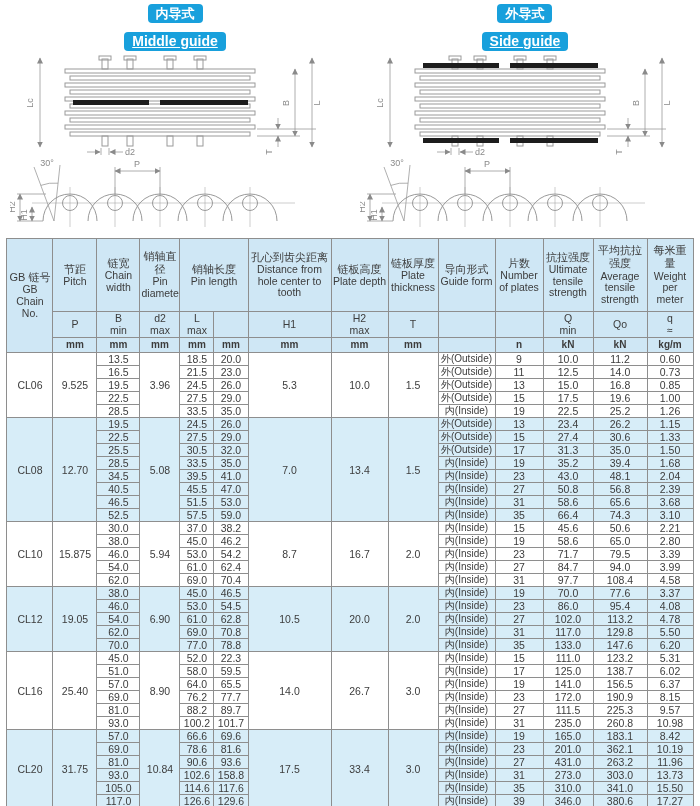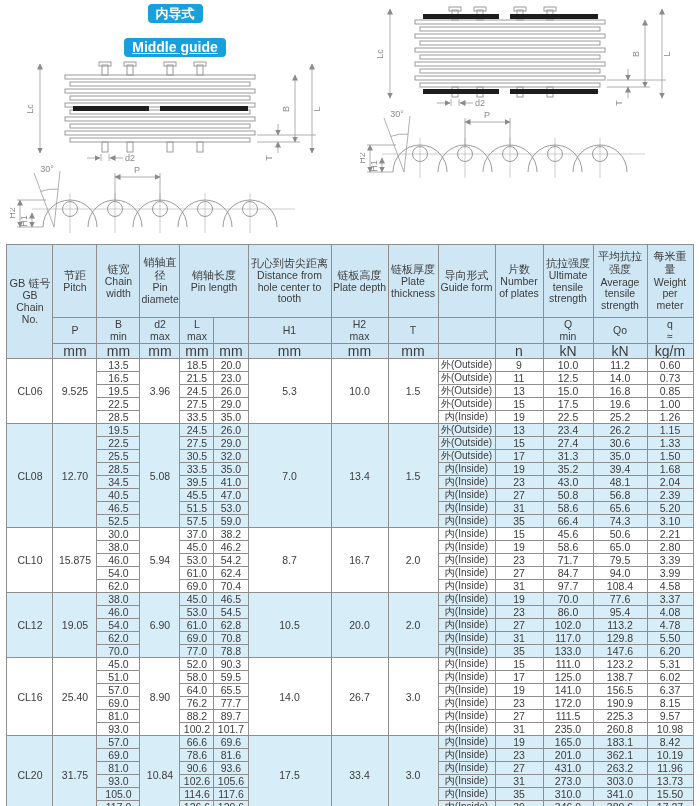--- a/index.html
+++ b/index.html
@@ -3,21 +3,21 @@
 <meta charset="utf-8">
 <style>
   html, body { margin:0; padding:0; }
   body {
     width:700px; height:806px; background:#ffffff;
     font-family:"Liberation Sans", sans-serif; color:#3c3c3c;
     overflow:hidden;
   }
   .top { display:flex; padding-top:4px; }
   .dcol { width:50%; display:flex; flex-direction:column; align-items:center; }
-  .badges { display:flex; flex-direction:column; align-items:center; gap:15px; margin-bottom:2px; }
+  .badges { display:flex; flex-direction:column; align-items:center; gap:9px; margin-bottom:2px; }
   .badge {
     background:var(--badge,#18a0dc); color:#fff; font-weight:bold;
     border-radius:4px; padding:1px 8px; font-size:13px; line-height:17px;
   }
   .badge.en { font-size:14px;text-decoration:underline; }
   svg { display:block; }
   .art { stroke:var(--line,#9a9a9a); }
   .dimtext text {
     font-family:"Liberation Sans", sans-serif; font-size:9px;
     fill:#8a8a8a; text-anchor:middle;
@@ -29,21 +29,21 @@
   th, td {
     border:1px solid var(--bord,#8e8e8e); text-align:center;
     vertical-align:middle; padding:0; overflow:hidden;
   }
   thead th { background:var(--hdr,#cfe7f5); font-weight:normal; }
   .h1row th { height:70px; padding:1px; }
   .h1row .cn { display:block; font-size:11px; line-height:1.2; }
   .h1row .en { display:block; font-size:10.5px; line-height:1.12; }
   .h2row th { height:25px; font-size:10.5px; line-height:1.1; }
   .h2row .sym, .h2row .sym2 { display:block; }
-  .h3row th { height:14px; font-size:14px; line-height:14px; }
+  .h3row th { height:14px; font-size:10px; line-height:14px;font-weight:bold; }
   tbody tr { height:13px; }
   tbody td { font-size:10.5px; line-height:12px; }
   tbody td.guide { font-size:10px;margin-top:20px; }
   tr.alt td { background:var(--alt,#d7edf8); }
 </style>
 </head>
 <body>
 
 <svg width="0" height="0" style="position:absolute">
   <defs>
@@ -146,20 +146,24 @@
       <g class="dimtext">
         <text x="37" y="9">30°</text>
         <text x="127" y="10">P</text>
         <text transform="rotate(-90 5 50)" x="5" y="50">H2</text>
         <text transform="rotate(-90 17 58)" x="17" y="58">H1</text>
       </g>
     </svg>
   </div>
 
   <div class="dcol">
+    <div class="badges">
+      <span class="badge cn">外导式</span>
+      <span class="badge en">Side guide</span>
+    </div>
     <svg viewBox="0 0 330 104" width="330" height="104">
       <g class="art" fill="none" stroke-width="1">
         <rect x="55" y="16" width="190" height="4"></rect>
           <rect x="60" y="23" width="180" height="4"></rect>
         <rect x="55" y="30" width="190" height="4"></rect>
           <rect x="60" y="37" width="180" height="4"></rect>
         <rect x="55" y="44" width="190" height="4"></rect>
           <rect x="60" y="51" width="180" height="4"></rect>
         <rect x="55" y="58" width="190" height="4"></rect>
           <rect x="60" y="65" width="180" height="4"></rect>
@@ -501,21 +505,21 @@
         <td>2.39</td>
       </tr>
       <tr class="alt">
         <td>46.5</td>
         <td>51.5</td>
         <td>53.0</td>
         <td class="guide">内(Inside)</td>
         <td>31</td>
         <td>58.6</td>
         <td>65.6</td>
-        <td>5.20</td>
+        <td>3.68</td>
       </tr>
       <tr class="alt">
         <td>52.5</td>
         <td>57.5</td>
         <td>59.0</td>
         <td class="guide">内(Inside)</td>
         <td>35</td>
         <td>66.4</td>
         <td>74.3</td>
         <td>3.10</td>
@@ -631,21 +635,21 @@
         <td>133.0</td>
         <td>147.6</td>
         <td>6.20</td>
       </tr>
       <tr>
         <td rowspan="6">CL16</td>
         <td rowspan="6">25.40</td>
         <td>45.0</td>
         <td rowspan="6">8.90</td>
         <td>52.0</td>
-        <td>90.3</td>
+        <td>22.3</td>
         <td rowspan="6">14.0</td>
         <td rowspan="6">26.7</td>
         <td rowspan="6">3.0</td>
         <td class="guide">内(Inside)</td>
         <td>15</td>
         <td>111.0</td>
         <td>123.2</td>
         <td>5.31</td>
       </tr>
       <tr>
@@ -730,21 +734,21 @@
         <td>93.6</td>
         <td class="guide">内(Inside)</td>
         <td>27</td>
         <td>431.0</td>
         <td>263.2</td>
         <td>11.96</td>
       </tr>
       <tr class="alt">
         <td>93.0</td>
         <td>102.6</td>
-        <td>105.6</td>
+        <td>158.8</td>
         <td class="guide">内(Inside)</td>
         <td>31</td>
         <td>273.0</td>
         <td>303.0</td>
         <td>13.73</td>
       </tr>
       <tr class="alt">
         <td>105.0</td>
         <td>114.6</td>
         <td>117.6</td>

